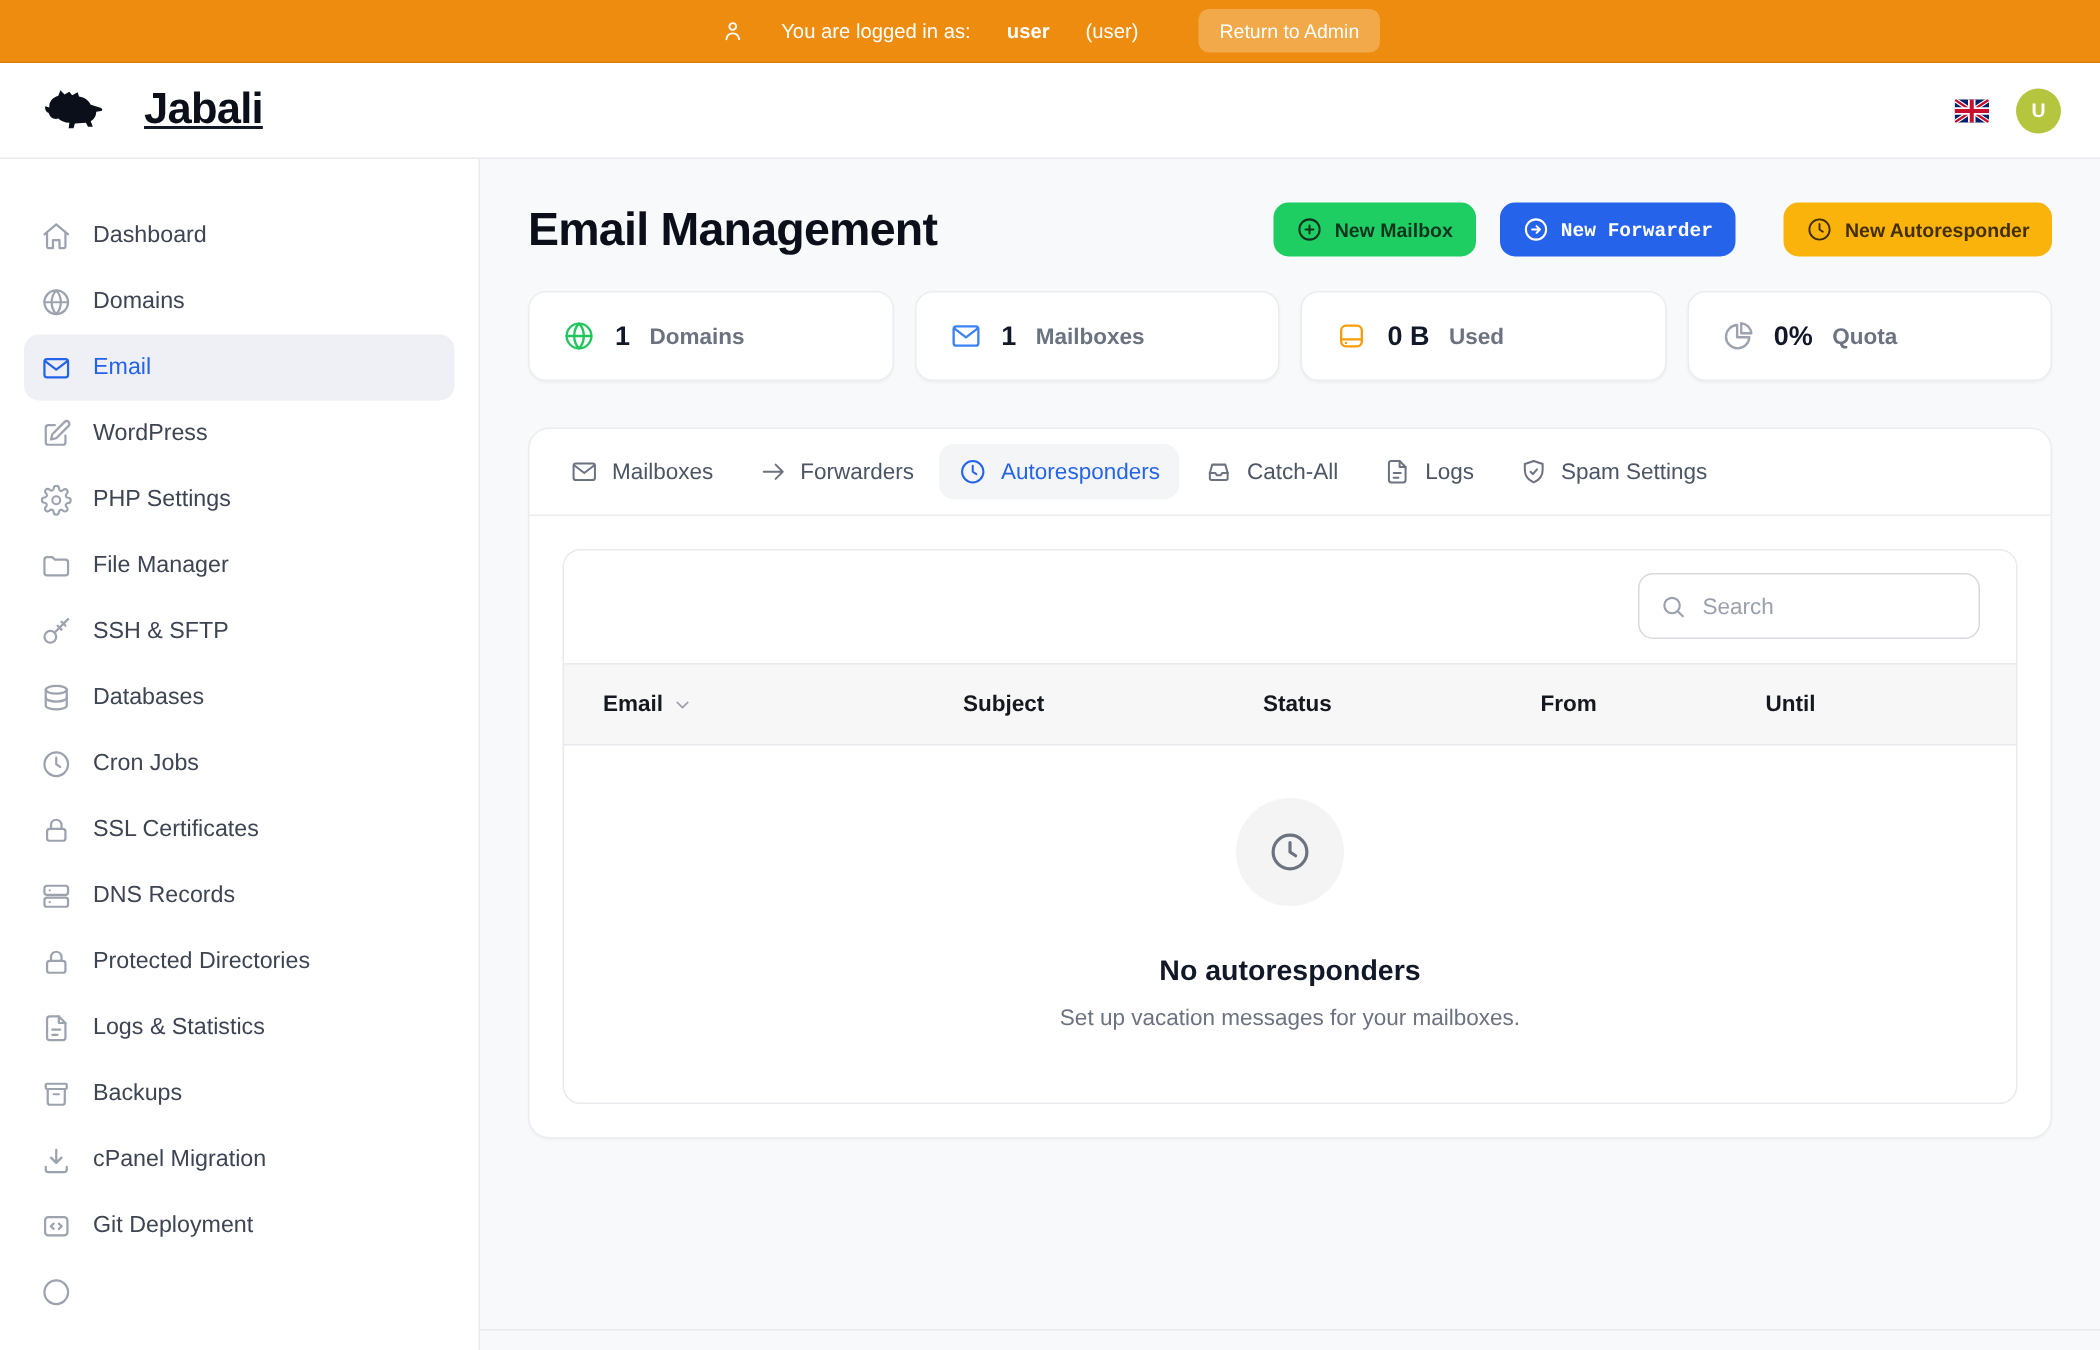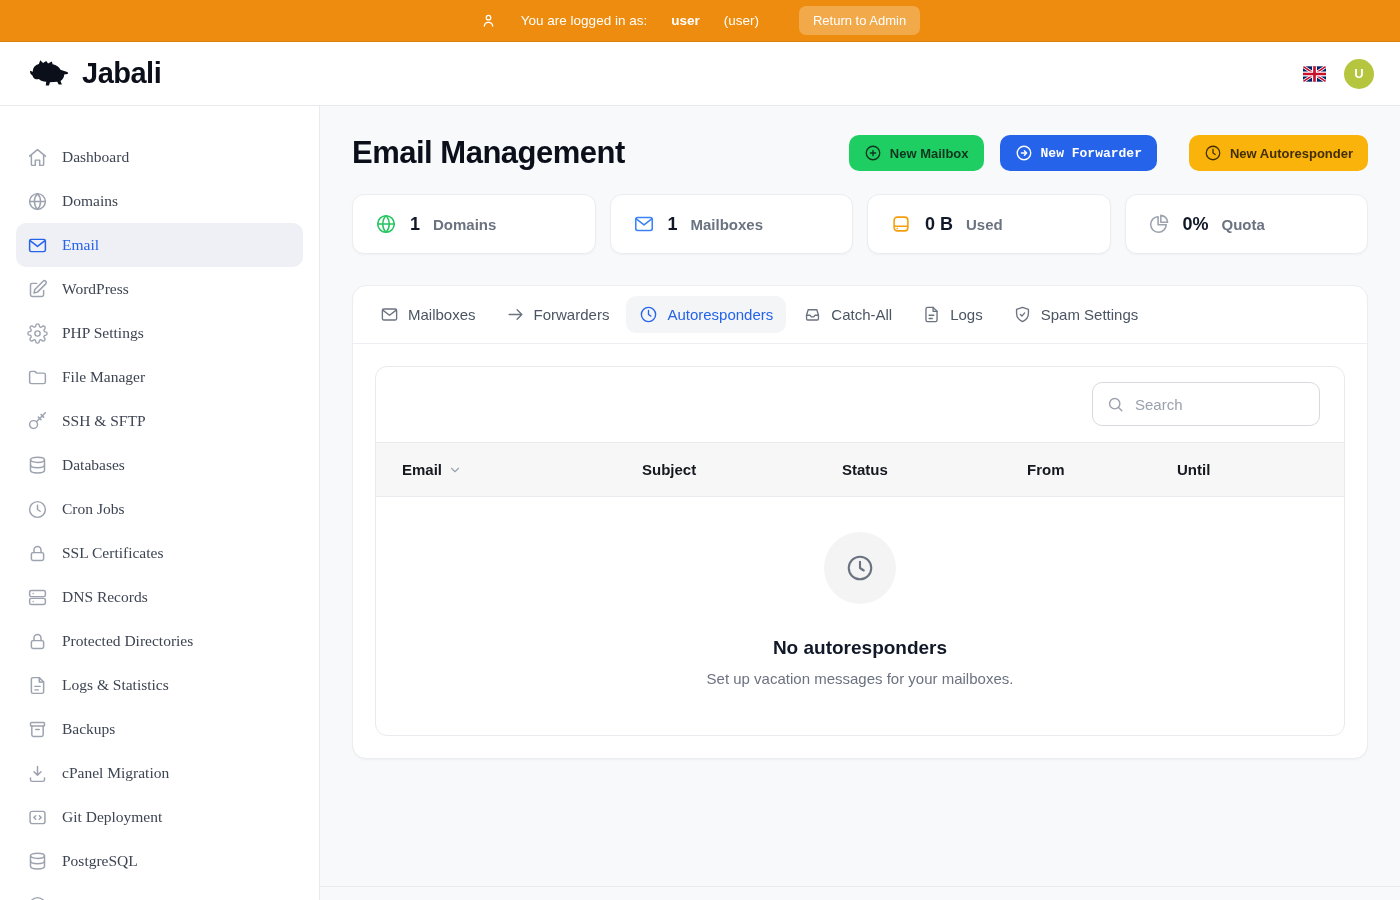--- a/index.html
+++ b/index.html
@@ -11,32 +11,32 @@
   .topbar { height:42px; flex:none; background:#ED8C0E; border-bottom:1px solid rgba(0,0,0,.08);
             display:flex; align-items:center; justify-content:center; gap:24px; color:#fff; font-size:13.5px; }
   .topbar .ic { width:17px; height:17px; }
   .topbar b { font-weight:700; }
   .return-btn { margin-left:16px; background:rgba(255,255,255,.25); color:#fff; border:none; cursor:pointer;
                 font-size:13px; padding:7px 14px; border-radius:7px; font-family:inherit; }
 
   
   .header { height:64px; flex:none; background:#fff; border-bottom:1px solid #e8eaed;
             display:flex; align-items:center; padding:0 26px; }
-  .brand { display:flex; gap:10px; }
+  .brand { display:flex; gap:24px;text-decoration:underline; }
   .brand .boar { width:46px; height:34px; color:#0b0f19; }
   .brand-name { font-size:29px; font-weight:800; letter-spacing:-0.5px; color:#0b0f19; }
   .header-right { margin-left:auto; display:flex; align-items:center; gap:18px; }
   .flag { width:23px; height:16px; border-radius:2px; overflow:hidden; display:block; }
   .avatar { width:30px; height:30px; border-radius:50%; background:#B5C53E; color:#fff; font-size:13px;
             font-weight:700; display:flex; align-items:center; justify-content:center; cursor:pointer; }
 
   
   .shell { flex:1; display:flex; min-height:0; }
   .sidebar { width:320px; flex:none; background:#fff; border-right:1px solid #e8eaed;
-             padding:29px 16px 0 16px; overflow:hidden;font-family:Liberation Serif, serif; }
+             padding:29px 16px 0 16px; overflow:hidden; }
   .side-item { height:44px; display:flex; align-items:center; gap:14px; padding:0 11px;
                border-radius:10px; color:#3d4452; font-size:15.5px; cursor:pointer; }
   .side-item .ic { width:21px; height:21px; color:#9ca3af; }
   .side-item.active { background:#eef0f5; color:#2563eb; }
   .side-item.active .ic { color:#2563eb; }
 
   .main { flex:1; min-width:0; display:flex; flex-direction:column; }
   .pad { padding-left:32px; padding-right:32px; }
 
   
@@ -396,26 +396,20 @@
           <svg class="ic">
             <use href="#i-download"></use>
           </svg>
           <span>cPanel Migration</span>
         </div>
       <div class="side-item">
           <svg class="ic">
             <use href="#i-code"></use>
           </svg>
           <span>Git Deployment</span>
-        </div>
-      <div class="side-item">
-          <svg class="ic">
-            <use href="#i-db"></use>
-          </svg>
-          <span>PostgreSQL</span>
         </div>
       <div class="side-item">
           <svg class="ic">
             <use href="#i-circle"></use>
           </svg>
         </div>
     </nav>
 
     <main class="main">
 

